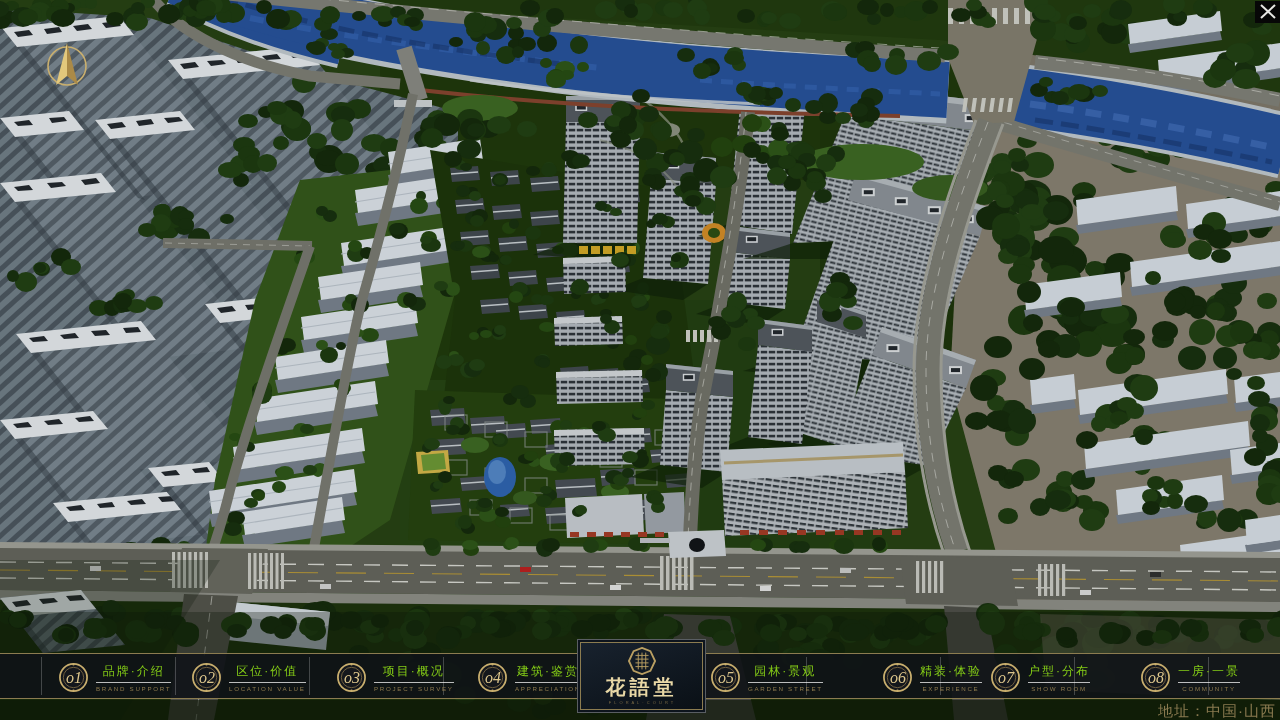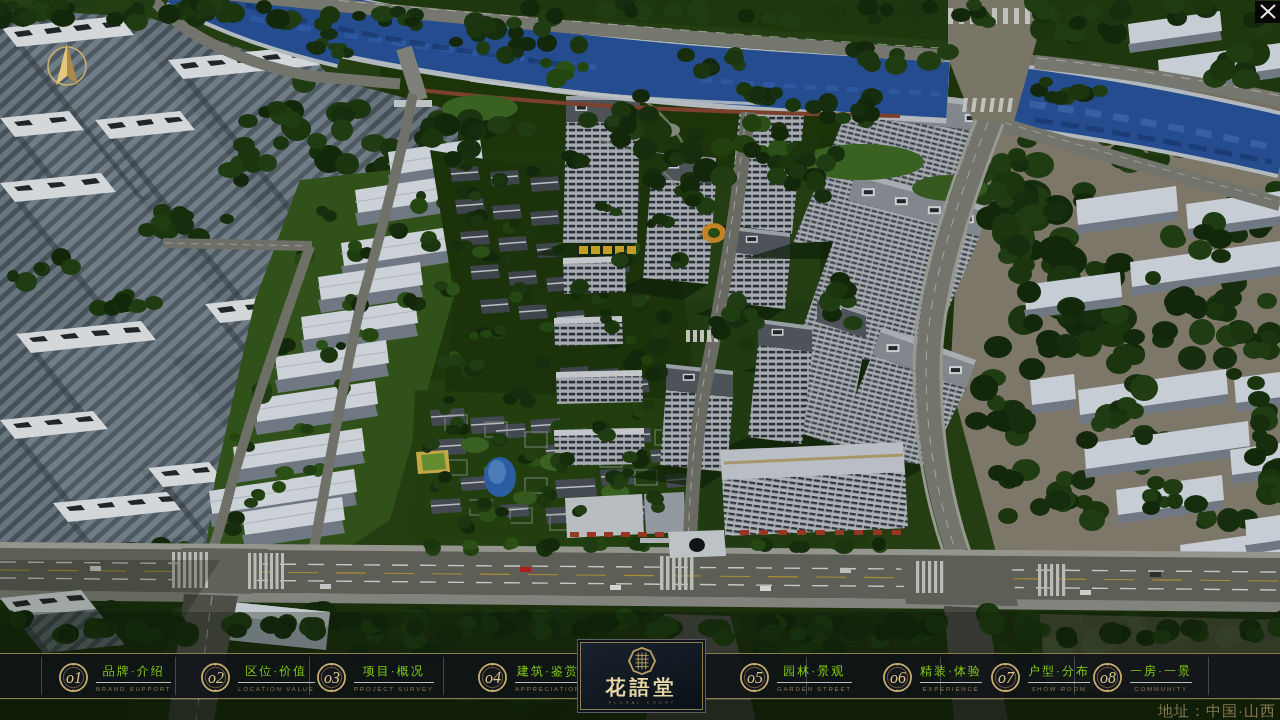--- a/index.html
+++ b/index.html
@@ -1896,35 +1896,35 @@
     <circle cx="16" cy="2.5" r="1.2" fill="#c9af6e"></circle>
           <circle cx="16" cy="29.5" r="1.2" fill="#c9af6e"></circle>
     <text x="16.5" y="22" font-family="Liberation Serif, serif" font-style="italic" font-size="16.5" fill="#ddc68c" text-anchor="middle">o1</text>
   </svg></div>
   <div class="lab">
         <div class="zh">品牌·介绍</div>
         <div class="en">BRAND SUPPORT</div>
       </div>
 </div>
 
-<div class="item" style="left:200px">
+<div class="item" style="left:191px">
   <div class="badge"><svg width="31" height="31" viewBox="0 0 32 32">
     <circle cx="16" cy="16" r="14" fill="#14171c" stroke="#c9af6e" stroke-width="1.8"></circle>
     <circle cx="16" cy="16" r="10.5" fill="none" stroke="#8a744a" stroke-width="0.8"></circle>
     <circle cx="16" cy="2.5" r="1.2" fill="#c9af6e"></circle>
           <circle cx="16" cy="29.5" r="1.2" fill="#c9af6e"></circle>
     <text x="16.5" y="22" font-family="Liberation Serif, serif" font-style="italic" font-size="16.5" fill="#ddc68c" text-anchor="middle">o2</text>
   </svg></div>
   <div class="lab">
         <div class="zh">区位·价值</div>
         <div class="en">LOCATION VALUE</div>
       </div>
 </div>
 
-<div class="item" style="left:316px">
+<div class="item" style="left:336px">
   <div class="badge"><svg width="31" height="31" viewBox="0 0 32 32">
     <circle cx="16" cy="16" r="14" fill="#14171c" stroke="#c9af6e" stroke-width="1.8"></circle>
     <circle cx="16" cy="16" r="10.5" fill="none" stroke="#8a744a" stroke-width="0.8"></circle>
     <circle cx="16" cy="2.5" r="1.2" fill="#c9af6e"></circle>
           <circle cx="16" cy="29.5" r="1.2" fill="#c9af6e"></circle>
     <text x="16.5" y="22" font-family="Liberation Serif, serif" font-style="italic" font-size="16.5" fill="#ddc68c" text-anchor="middle">o3</text>
   </svg></div>
   <div class="lab">
         <div class="zh">项目·概况</div>
         <div class="en">PROJECT SURVEY</div>
@@ -1938,21 +1938,21 @@
     <circle cx="16" cy="2.5" r="1.2" fill="#c9af6e"></circle>
           <circle cx="16" cy="29.5" r="1.2" fill="#c9af6e"></circle>
     <text x="16.5" y="22" font-family="Liberation Serif, serif" font-style="italic" font-size="16.5" fill="#ddc68c" text-anchor="middle">o4</text>
   </svg></div>
   <div class="lab">
         <div class="zh">建筑·鉴赏</div>
         <div class="en">APPRECIATION</div>
       </div>
 </div>
 
-<div class="item" style="left:739px">
+<div class="item" style="left:710px">
   <div class="badge"><svg width="31" height="31" viewBox="0 0 32 32">
     <circle cx="16" cy="16" r="14" fill="#14171c" stroke="#c9af6e" stroke-width="1.8"></circle>
     <circle cx="16" cy="16" r="10.5" fill="none" stroke="#8a744a" stroke-width="0.8"></circle>
     <circle cx="16" cy="2.5" r="1.2" fill="#c9af6e"></circle>
           <circle cx="16" cy="29.5" r="1.2" fill="#c9af6e"></circle>
     <text x="16.5" y="22" font-family="Liberation Serif, serif" font-style="italic" font-size="16.5" fill="#ddc68c" text-anchor="middle">o5</text>
   </svg></div>
   <div class="lab">
         <div class="zh">园林·景观</div>
         <div class="en">GARDEN STREET</div>
@@ -1980,21 +1980,21 @@
     <circle cx="16" cy="2.5" r="1.2" fill="#c9af6e"></circle>
           <circle cx="16" cy="29.5" r="1.2" fill="#c9af6e"></circle>
     <text x="16.5" y="22" font-family="Liberation Serif, serif" font-style="italic" font-size="16.5" fill="#ddc68c" text-anchor="middle">o7</text>
   </svg></div>
   <div class="lab">
         <div class="zh">户型·分布</div>
         <div class="en">SHOW ROOM</div>
       </div>
 </div>
 
-<div class="item" style="left:1092px">
+<div class="item" style="left:1140px">
   <div class="badge"><svg width="31" height="31" viewBox="0 0 32 32">
     <circle cx="16" cy="16" r="14" fill="#14171c" stroke="#c9af6e" stroke-width="1.8"></circle>
     <circle cx="16" cy="16" r="10.5" fill="none" stroke="#8a744a" stroke-width="0.8"></circle>
     <circle cx="16" cy="2.5" r="1.2" fill="#c9af6e"></circle>
           <circle cx="16" cy="29.5" r="1.2" fill="#c9af6e"></circle>
     <text x="16.5" y="22" font-family="Liberation Serif, serif" font-style="italic" font-size="16.5" fill="#ddc68c" text-anchor="middle">o8</text>
   </svg></div>
   <div class="lab">
         <div class="zh">一房·一景</div>
         <div class="en">COMMUNITY</div>

